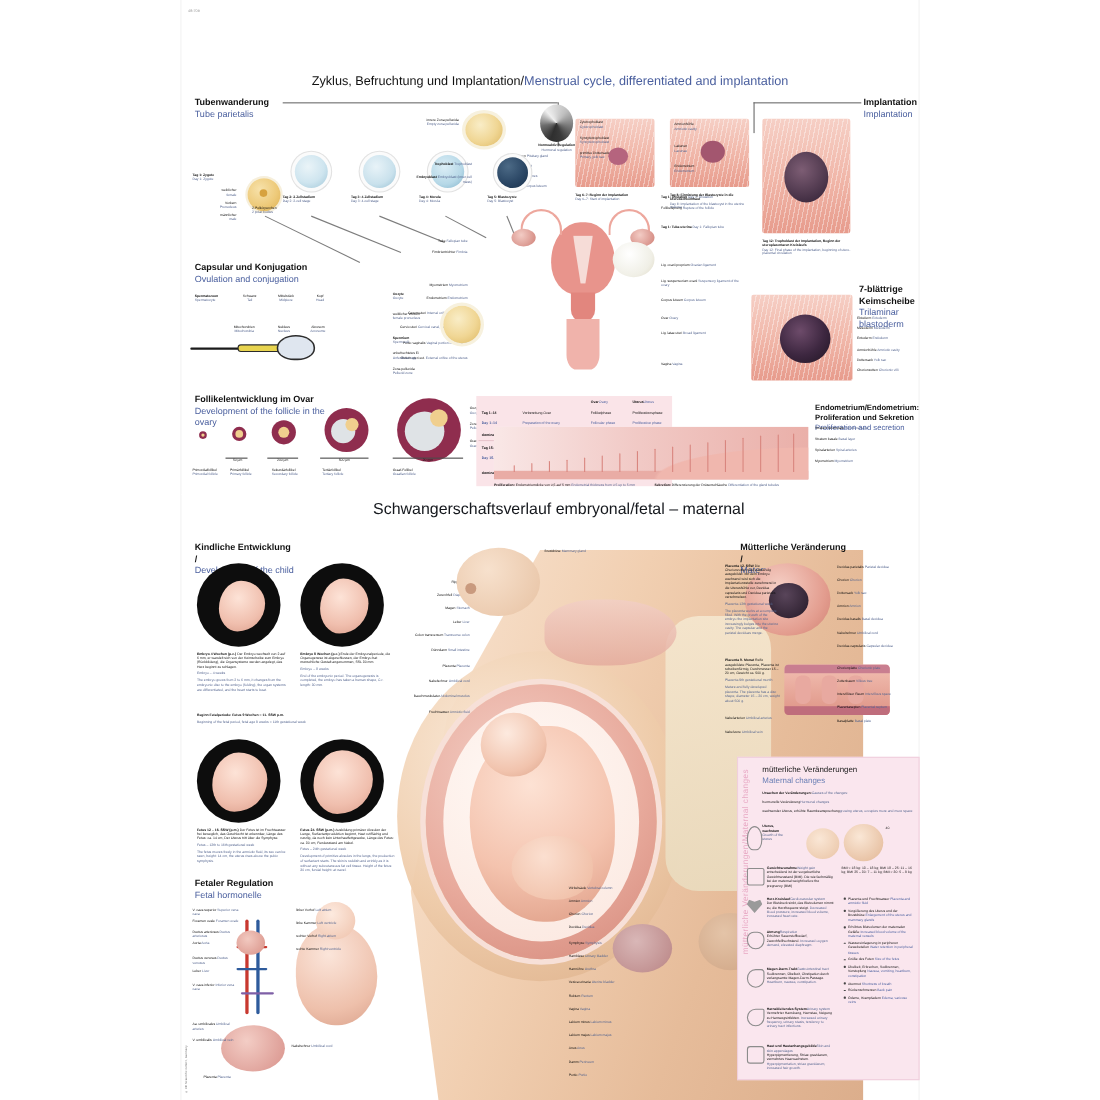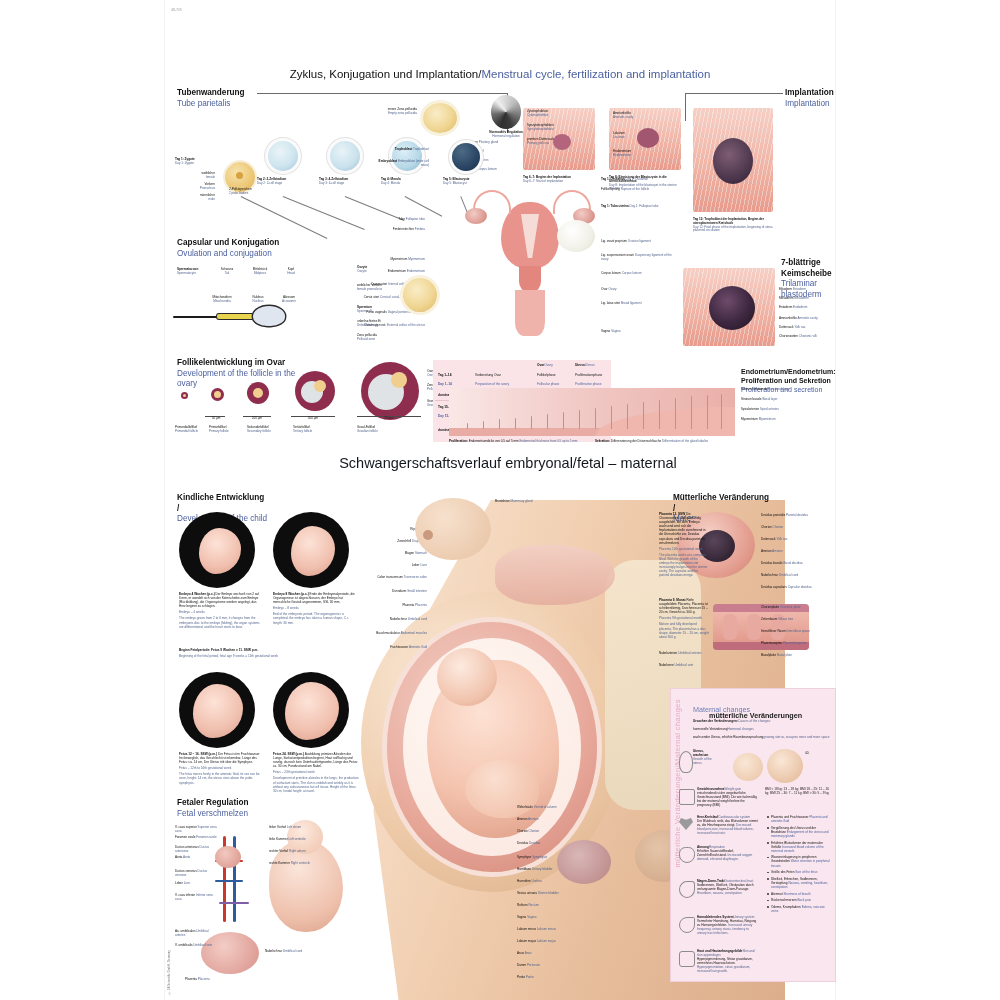--- a/index.html
+++ b/index.html
@@ -115,21 +115,21 @@
 
   .circ{position:absolute;}
   .art-red{position:absolute;background:#c8382f;border-radius:2px;}
   .art-blue{position:absolute;background:#2e5b9c;border-radius:2px;}
   .art-pur{position:absolute;background:#7e5fa6;border-radius:2px;}
 
   
   .pinkcard{position:absolute;background:#fae6ee;border:0.6px solid #f0cfdd;}
   .pinkcard .vert{position:absolute;left:2px;top:10px;writing-mode:vertical-rl;transform:rotate(180deg);
     font-size:7.5px;color:#e8a8c4;letter-spacing:.4px;}
-  .pinkcard h4{margin:16px;font-size:7.2px;font-weight:700;}
+  .pinkcard h4{margin:0;font-size:7.2px;font-weight:400;}
   .pinkcard h5{margin:0;font-size:7.2px;font-weight:400;color:#6a7fb5;}
   .pc-row{position:absolute;font-size:3.15px;line-height:1.3;}
   .pc-row b{font-weight:700;}
   .pc-row .en{color:#54658f;}
 
   .bullets{position:absolute;font-size:3.1px;line-height:1.32;}
   .bullets .b{display:block;margin-bottom:2.6px;padding-left:4px;position:relative;}
   .bullets .b:before{content:"";position:absolute;left:0;top:1.4px;width:1.6px;height:1.6px;
      border-radius:50%;background:#444;}
 
@@ -143,21 +143,21 @@
 </head>
 <body>
 
 <div id="poster">
   <div class="sheet">
 
     <div class="cornercode" style="left:6px;top:8px;">48-709</div>
     <div class="vcopy" style="left:3px;bottom:6px;">© 3B Scientific GmbH, Germany</div>
 
     <div class="main-sub">
-      <span class="de">Zyklus, Konjugation und Implantation</span><span class="de">/</span><span class="en">Menstrual cycle, fertilization and implantation</span>
+      <span class="de">Zyklus, Befruchtung und Implantation</span><span class="de">/</span><span class="en">Menstrual cycle, differentiated and implantation</span>
     </div>
 
     <div class="sechead" style="left:12px;top:88px;">
       <span class="de">Tubenwanderung</span>
       <span class="en">Tube parietalis</span>
     </div>
     <div class="rule" style="left:92px;top:93px;width:250px;"></div>
     <div class="vrule" style="left:342px;top:93px;height:40px;"></div>
 
     <div class="sechead" style="left:620px;top:88px;">
@@ -757,21 +757,21 @@
     </div>
     <div class="blurb" style="left:108px;top:752px;width:86px;">
       <b class="de">Fetus 24. SSW (p.m.)</b>
       <span class="de">Ausbildung primärer Alveolen der Lunge, Surfactantproduktion beginnt, Haut rot/flächig und runzlig, da noch kein Unterhautfettgewebe, Länge des Fetus: ca. 30 cm, Fundusstand am Nabel.</span>
       <span class="en">Fetus – 24th gestational week</span>
       <span class="en">Development of primitive alveoles in the lungs, the production of surfactant starts. The skin is reddish and wrinkly as it is without any subcutaneous fat cell tissue. Height of the fetus: 30 cm, fundal height: at navel.</span>
     </div>
 
     <div class="sechead" style="left:12px;top:798px;">
       <span class="de">Fetaler Regulation</span>
-      <span class="en">Fetal verschmelzen</span>
+      <span class="en">Fetal hormonelle</span>
     </div>
 
     <div class="circ" style="left:40px;top:832px;width:60px;height:110px;">
       <div class="art-red" style="left:18px;top:4px;width:3px;height:86px;"></div>
       <div class="art-blue" style="left:28px;top:4px;width:3px;height:86px;"></div>
       <div class="art-red" style="left:10px;top:28px;width:28px;height:2.4px;"></div>
       <div class="art-blue" style="left:10px;top:48px;width:28px;height:2.4px;"></div>
       <div class="art-pur" style="left:14px;top:70px;width:30px;height:2.4px;"></div>
       <div style="position:absolute;left:10px;top:14px;width:26px;height:22px;border-radius:50%;
         background:radial-gradient(circle at 40% 35%,#f2c9c0,#d89086);"></div>

